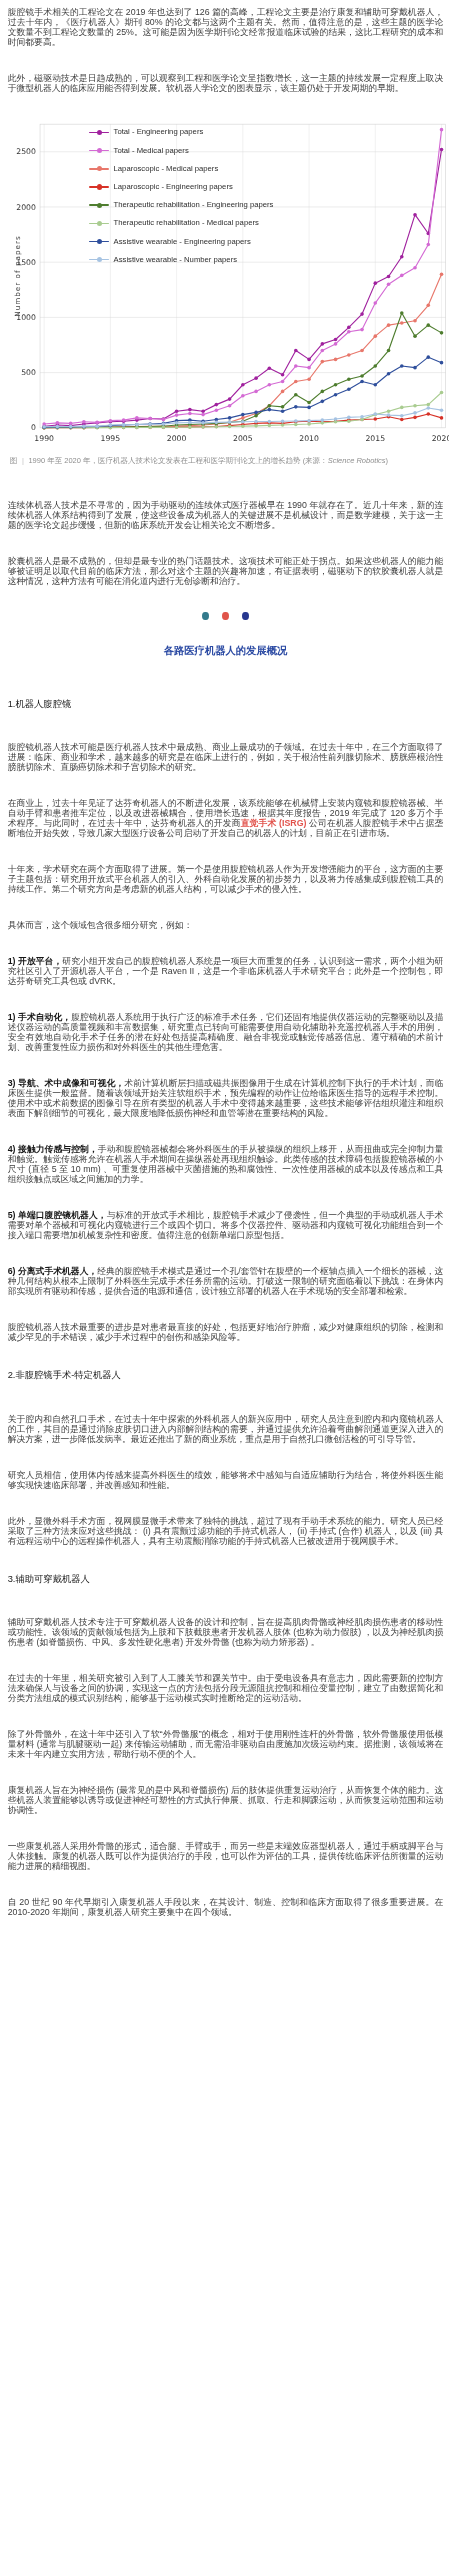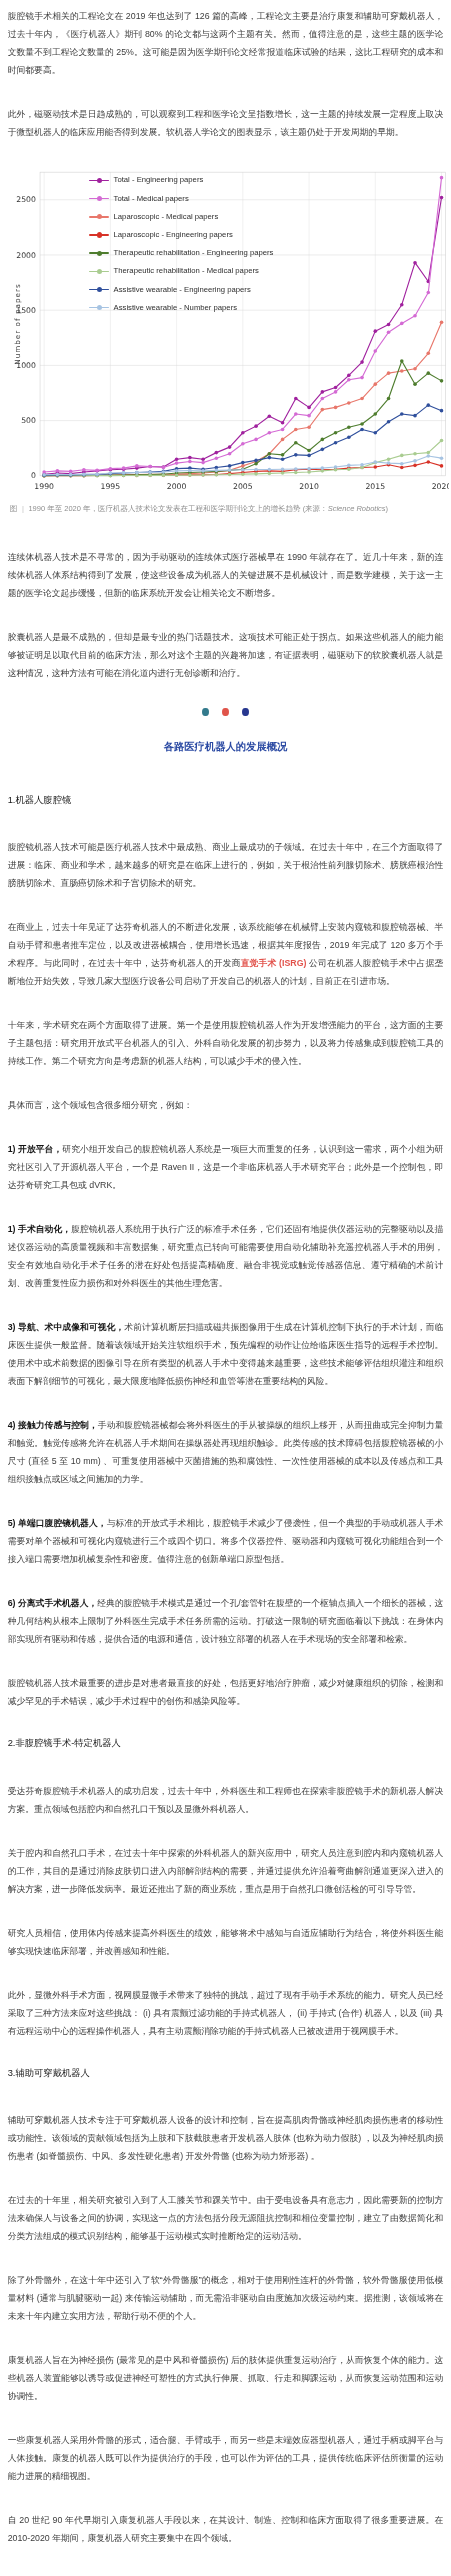--- a/index.html
+++ b/index.html
@@ -1,18 +1,18 @@
 <!DOCTYPE html>
 <html style="font-size:8.2px"><head>
 <meta charset="utf-8">
 <style>
   html,body{margin:0;padding:0;background:#ffffff;}
   body{font-family:"Liberation Sans","DejaVu Sans",sans-serif;}
   .page{width:451px;margin:0 auto;padding:7.2px 7.7px 15.5px;box-sizing:border-box;color:#3c3c3c;}
-  .para{font-size:8.8px;line-height:18px;text-align:justify;margin:0 0 26px;}
+  .para{font-size:8.8px;line-height:10px;text-align:justify;margin:0 0 26px;}
   .para b{color:#161616;}
   .sec-heading{font-size:9.3px;line-height:15.5px;color:#161616;margin:2.1px 0 30px;font-weight:normal;}
   .overview-heading{text-align:center;font-size:10.3px;line-height:15.5px;color:#2b4aa3;margin:0 0 38px;font-weight:bold;}
   .divider-dots{text-align:center;margin:9.3px 0 20.6px;}
   .dot{display:inline-block;width:6.7px;height:8.8px;border-radius:50%;margin:0 6.7px;background:#888;}
   .chart-box{position:relative;width:436px;margin:2.1px 0 3.1px 5.2px;}
   .chart-box svg{display:block;}
   svg text{font-family:"DejaVu Sans","Liberation Sans",sans-serif;}
   .legend{position:absolute;left:76px;top:7.2px;}
   .legend-item{display:flex;align-items:center;margin-bottom:6.2px;}
@@ -389,21 +389,20 @@
   <p class="para"><b>1) 开放平台，</b><span>研究小组开发自己的腹腔镜机器人系统是一项巨大而重复的任务，认识到这一需求，两个小组为研究社区引入了开源机器人平台，一个是 Raven II，这是一个非临床机器人手术研究平台；此外是一个控制包，即达芬奇研究工具包或 dVRK。</span></p>
   <p class="para"><b>1) 手术自动化，</b><span>腹腔镜机器人系统用于执行广泛的标准手术任务，它们还固有地提供仪器运动的完整驱动以及描述仪器运动的高质量视频和丰富数据集，研究重点已转向可能需要使用自动化辅助补充遥控机器人手术的用例，安全有效地自动化手术子任务的潜在好处包括提高精确度、融合非视觉或触觉传感器信息、遵守精确的术前计划、改善重复性应力损伤和对外科医生的其他生理危害。</span></p>
   <p class="para"><b>3) 导航、术中成像和可视化，</b><span>术前计算机断层扫描或磁共振图像用于生成在计算机控制下执行的手术计划，而临床医生提供一般监督。随着该领域开始关注软组织手术，预先编程的动作让位给临床医生指导的远程手术控制。使用术中或术前数据的图像引导在所有类型的机器人手术中变得越来越重要，这些技术能够评估组织灌注和组织表面下解剖细节的可视化，最大限度地降低损伤神经和血管等潜在重要结构的风险。</span></p>
   <p class="para"><b>4) 接触力传感与控制，</b><span>手动和腹腔镜器械都会将外科医生的手从被操纵的组织上移开，从而扭曲或完全抑制力量和触觉。触觉传感将允许在机器人手术期间在操纵器处再现组织触诊。此类传感的技术障碍包括腹腔镜器械的小尺寸 (直径 5 至 10 mm) 、可重复使用器械中灭菌措施的热和腐蚀性、一次性使用器械的成本以及传感点和工具组织接触点或区域之间施加的力学。</span></p>
   <p class="para"><b>5) 单端口腹腔镜机器人，</b><span>与标准的开放式手术相比，腹腔镜手术减少了侵袭性，但一个典型的手动或机器人手术需要对单个器械和可视化内窥镜进行三个或四个切口。将多个仪器控件、驱动器和内窥镜可视化功能组合到一个接入端口需要增加机械复杂性和密度。值得注意的创新单端口原型包括。</span></p>
   <p class="para"><b>6) 分离式手术机器人，</b><span>经典的腹腔镜手术模式是通过一个孔/套管针在腹壁的一个枢轴点插入一个细长的器械，这种几何结构从根本上限制了外科医生完成手术任务所需的运动。打破这一限制的研究面临着以下挑战：在身体内部实现所有驱动和传感，提供合适的电源和通信，设计独立部署的机器人在手术现场的安全部署和检索。</span></p>
 
   <p class="para">腹腔镜机器人技术最重要的进步是对患者最直接的好处，包括更好地治疗肿瘤，减少对健康组织的切除，检测和减少罕见的手术错误，减少手术过程中的创伤和感染风险等。</p>
 
   <h3 class="sec-heading">2.非腹腔镜手术-特定机器人</h3>
-  <p class="para">受达芬奇腹腔镜手术机器人的成功启发，过去十年中，外科医生和工程师也在探索非腹腔镜手术的新机器人解决方案。重点领域包括腔内和自然孔口干预以及显微外科机器人。</p>
   <p class="para">关于腔内和自然孔口手术，在过去十年中探索的外科机器人的新兴应用中，研究人员注意到腔内和内窥镜机器人的工作，其目的是通过消除皮肤切口进入内部解剖结构的需要，并通过提供允许沿着弯曲解剖通道更深入进入的解决方案，进一步降低发病率。最近还推出了新的商业系统，重点是用于自然孔口微创活检的可引导导管。</p>
   <p class="para">研究人员相信，使用体内传感来提高外科医生的绩效，能够将术中感知与自适应辅助行为结合，将使外科医生能够实现快速临床部署，并改善感知和性能。</p>
   <p class="para">此外，显微外科手术方面，视网膜显微手术带来了独特的挑战，超过了现有手动手术系统的能力。研究人员已经采取了三种方法来应对这些挑战： (i) 具有震颤过滤功能的手持式机器人， (ii) 手持式 (合作) 机器人，以及 (iii) 具有远程运动中心的远程操作机器人，具有主动震颤消除功能的手持式机器人已被改进用于视网膜手术。</p>
 
   <h3 class="sec-heading">3.辅助可穿戴机器人</h3>
   <p class="para">辅助可穿戴机器人技术专注于可穿戴机器人设备的设计和控制，旨在提高肌肉骨骼或神经肌肉损伤患者的移动性或功能性。该领域的贡献领域包括为上肢和下肢截肢患者开发机器人肢体 (也称为动力假肢) ，以及为神经肌肉损伤患者 (如脊髓损伤、中风、多发性硬化患者) 开发外骨骼 (也称为动力矫形器) 。</p>
   <p class="para">在过去的十年里，相关研究被引入到了人工膝关节和踝关节中。由于受电设备具有意志力，因此需要新的控制方法来确保人与设备之间的协调，实现这一点的方法包括分段无源阻抗控制和相位变量控制，建立了由数据简化和分类方法组成的模式识别结构，能够基于运动模式实时推断给定的运动活动。</p>
   <p class="para">除了外骨骼外，在这十年中还引入了软“外骨骼服”的概念，相对于使用刚性连杆的外骨骼，软外骨骼服使用低模量材料 (通常与肌腱驱动一起) 来传输运动辅助，而无需沿非驱动自由度施加次级运动约束。据推测，该领域将在未来十年内建立实用方法，帮助行动不便的个人。</p>
 
   <p class="para">康复机器人旨在为神经损伤 (最常见的是中风和脊髓损伤) 后的肢体提供重复运动治疗，从而恢复个体的能力。这些机器人装置能够以诱导或促进神经可塑性的方式执行伸展、抓取、行走和脚踝运动，从而恢复运动范围和运动协调性。</p>

